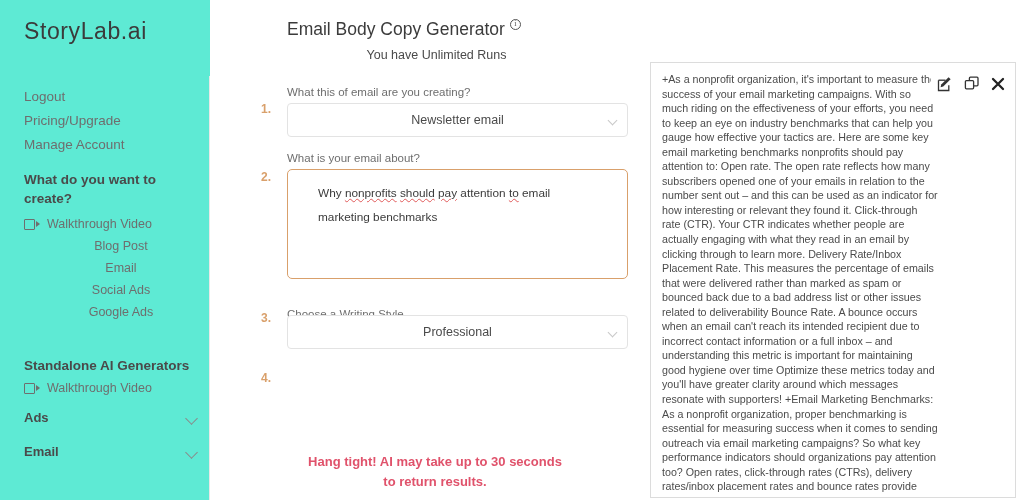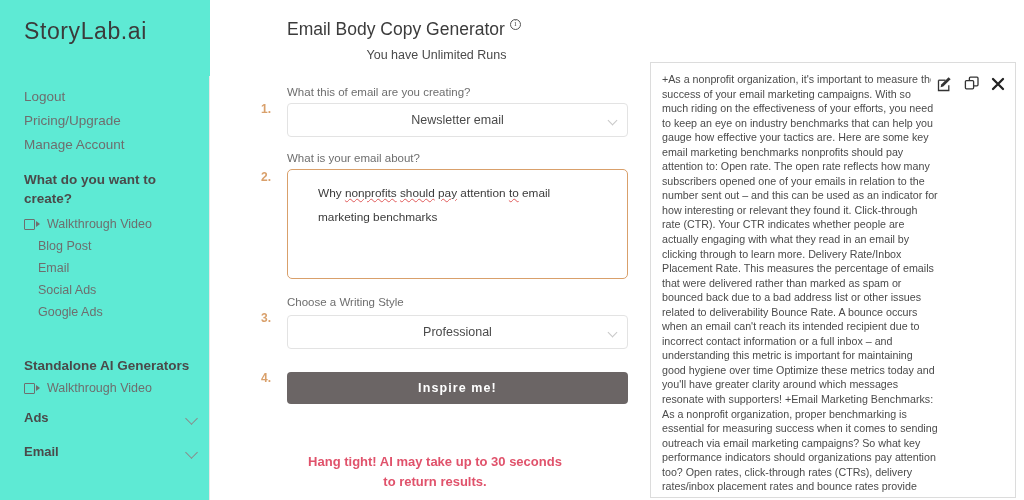--- a/index.html
+++ b/index.html
@@ -72,21 +72,21 @@
   .sub-item {
     display: flex;
     align-items: center;
     font-size: 12.5px;
     color: #6e6e6e;
     line-height: 21px;
     height: 22px;
     cursor: pointer;
     white-space: nowrap;
   }
-  .sub-item.indent { padding-left: 14px; }
+  .sub-item.indent { padding-left: 14px; justify-content: center; }
   .video-icon {
     display: inline-block;
     width: 16px; height: 11px;
     position: relative;
     margin-right: 7px;
     flex: 0 0 auto;
   }
   .video-icon .vbody {
     position: absolute; left: 0; top: 0;
     width: 11px; height: 11px;
@@ -175,21 +175,21 @@
 
   .field-label {
     position: absolute;
     left: 77px;
     font-size: 11.5px;
     color: #6e6e6e;
     white-space: nowrap;
   }
   #lbl1 { top: 86px; }
   #lbl2 { top: 152px; }
-  #lbl3 { top: 296px; }
+  #lbl3 { top: 308px; }
 
   .step-num {
     position: absolute;
     left: 51px;
     font-size: 12px;
     font-weight: bold;
     color: #d9a06b;
   }
   #step1 { top: 102px; }
   #step2 { top: 170px; }
@@ -384,21 +384,20 @@
     <div class="textarea-box"><span>Why <span class="sp">nonprofits</span> <span class="sp">should</span> <span class="sp">pay</span> attention <span class="sp">to</span> email marketing benchmarks</span></div>
 
     <div class="step-num" id="step3">3.</div>
     <label class="field-label" id="lbl3">Choose a Writing Style</label>
     <div class="select-box" id="sel3">
       <span>Professional</span>
       <span class="select-chev"></span>
     </div>
 
     <div class="step-num" id="step4">4.</div>
-    <button class="inspire-btn">Inspire me!</button>
 
     <div class="hang-tight">
       <div>Hang tight! AI may take up to 30 seconds</div>
       <div>to return results.</div>
     </div>
   </section>
 
   <section class="output-panel">
 
     <div class="output-icons">

